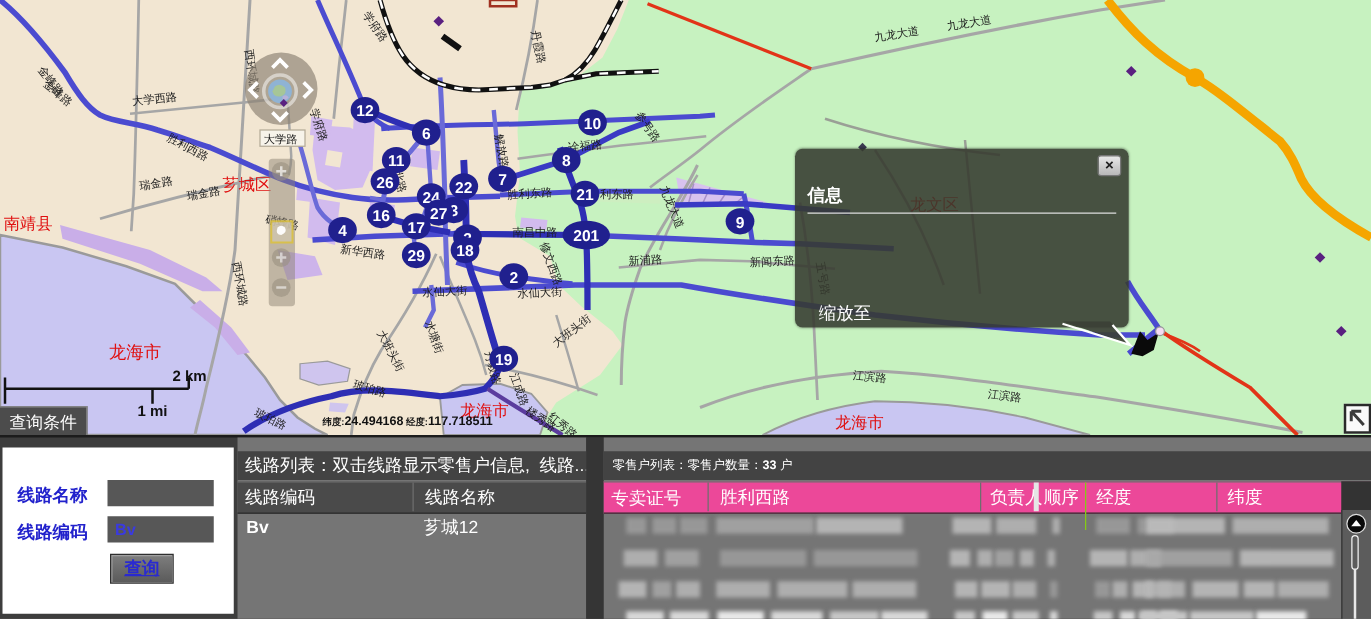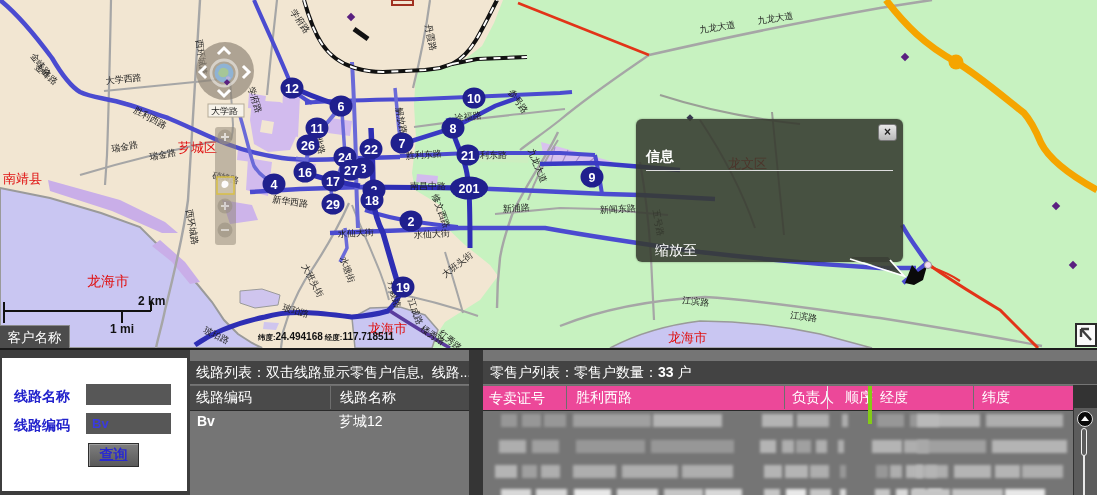--- a/index.html
+++ b/index.html
@@ -443,21 +443,21 @@
 
 <svg width="75" height="25" style="position:absolute;left:840px;top:257px;">
       <path d="M10,0 L64,19 L48,0 Z" fill="rgba(60,64,54,0.92)"></path>
       <path d="M10,2 L64,19 L50,3" fill="none" stroke="#fff" stroke-width="1.8"></path>
     </svg>
 
 <div style="position:absolute;left:1075px;top:323px;width:18px;height:20px;background:#fafafa;border:2px solid #2a2a2a;"><svg width="18" height="20">
         <path d="M4,4 L12,4 M4,4 L4,12 M4,4 L14,15" stroke="#3c3c3c" stroke-width="2.4" fill="none"></path>
       </svg></div>
 
-<div style="position:absolute;left:0;top:325px;width:69px;height:23px;background:#4c4c4c;border-top:1px solid #8a8a8a;border-right:1px solid #8a8a8a;color:#fff;font-size:13.5px;line-height:23px;text-align:center;">客户名称</div>
+<div style="position:absolute;left:0;top:325px;width:69px;height:23px;background:#4c4c4c;border-top:1px solid #8a8a8a;border-right:1px solid #8a8a8a;color:#fff;font-size:13.5px;line-height:23px;text-align:center;">查询条件</div>
 </div>
 
 <div style="position:absolute;left:0;top:348px;width:1097px;height:147px;background:#3d3d3d;border-top:2px solid #1c1c1c;">
 
   <div style="position:absolute;left:2px;top:8px;width:185px;height:133px;background:#ffffff;">
 
     <div style="position:absolute;left:12px;top:30px;color:#2222cc;font-weight:bold;font-size:14px;">线路名称</div>
 
     <div style="position:absolute;left:84px;top:26px;width:85px;height:21px;background:#575757;"></div>
 
@@ -482,33 +482,33 @@
     <div style="position:absolute;left:0;top:59px;width:279px;height:24px;color:#fff;font-size:14px;">
       <span style="position:absolute;left:7px;top:4px;font-weight:bold;">Bv</span>
       <span style="position:absolute;left:149px;top:4px;text-align:center;">芗城12</span>
     </div>
   </div>
 
   <div style="position:absolute;left:469px;top:0;width:14px;height:147px;background:#353535;"></div>
 
   <div style="position:absolute;left:483px;top:0;width:614px;height:147px;background:#757575;">
 
-    <div style="position:absolute;left:0;top:11px;width:614px;height:23px;background:#434343;color:#fff;font-size:14px;line-height:23px;padding-left:7px;box-sizing:border-box;">零售户列表：零售户数量：<b>33</b> 户</div>
+    <div style="position:absolute;left:0;top:11px;width:614px;height:23px;background:#434343;color:#fff;font-size:10px;line-height:23px;padding-left:7px;box-sizing:border-box;">零售户列表：零售户数量：<b>33</b> 户</div>
 
     <div style="position:absolute;left:0;top:35px;width:614px;height:24px;background:#ec4899;border-top:1px solid #6e6e6e;border-bottom:1px solid #2a2a2a;color:#fff;font-size:14px;">
 
       <div style="position:absolute;left:6px;top:4px;">专卖证号</div>
 
       <div style="position:absolute;left:83px;top:0;border-left:1px solid #6e6e6e;padding-left:9px;height:23px;line-height:23px;">胜利西路</div>
 
       <div style="position:absolute;left:272px;top:0;border-left:1px solid #6e6e6e;padding-left:7px;height:23px;line-height:23px;margin-left:29px;">负责人</div>
 
-      <div style="position:absolute;left:344px;top:0;border-left:1px solid #e5e5e5;padding-left:17px;height:23px;line-height:23px;">顺序</div>
-
-      <div style="position:absolute;left:385px;top:0;border-left:4px solid #84cc16;padding-left:8px;height:38px;line-height:23px;">经度</div>
+      <div style="position:absolute;left:344px;top:0;border-left:4px solid #e5e5e5;padding-left:4px;height:23px;line-height:23px;">顺序</div>
+
+      <div style="position:absolute;left:385px;top:0;border-left:1px solid #84cc16;padding-left:8px;height:38px;line-height:23px;">经度</div>
 
       <div style="position:absolute;left:490px;top:0;border-left:1px solid #6e6e6e;padding-left:8px;height:23px;line-height:23px;">纬度</div>
 
       <div style="position:absolute;left:590px;top:-1px;width:24px;height:25px;background:#333;"></div>
     </div>
 
 <div style="position:absolute;left:0;top:58px;width:590px;height:89px;overflow:hidden;">
 <div style="position:absolute;left:0;top:4px;width:590px;height:18px;">
 <div style="position:absolute;left:18px;top:2px;width:16px;height:13px;background:#9e9e9e;filter:blur(1.8px);opacity:0.85;"></div>
 <div style="position:absolute;left:39px;top:2px;width:19px;height:13px;background:#9e9e9e;filter:blur(1.8px);opacity:0.85;"></div>

